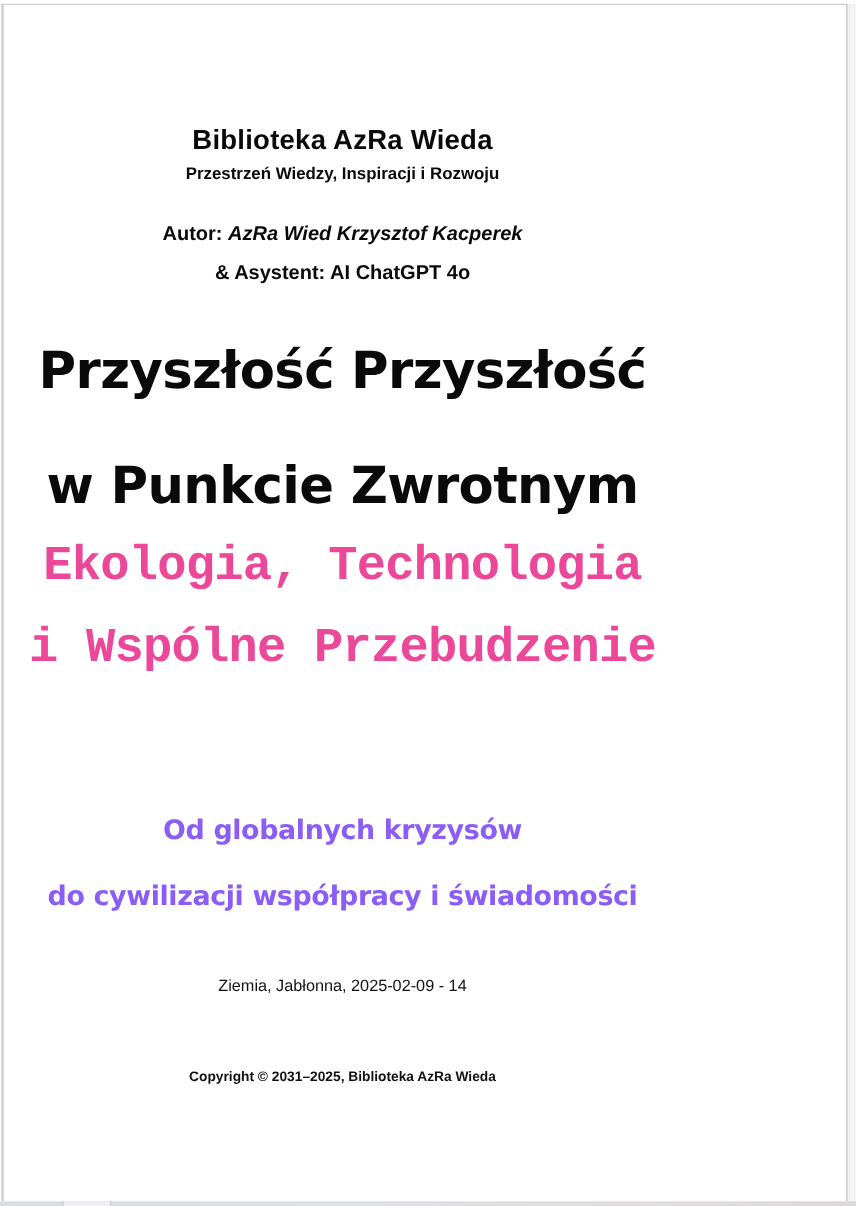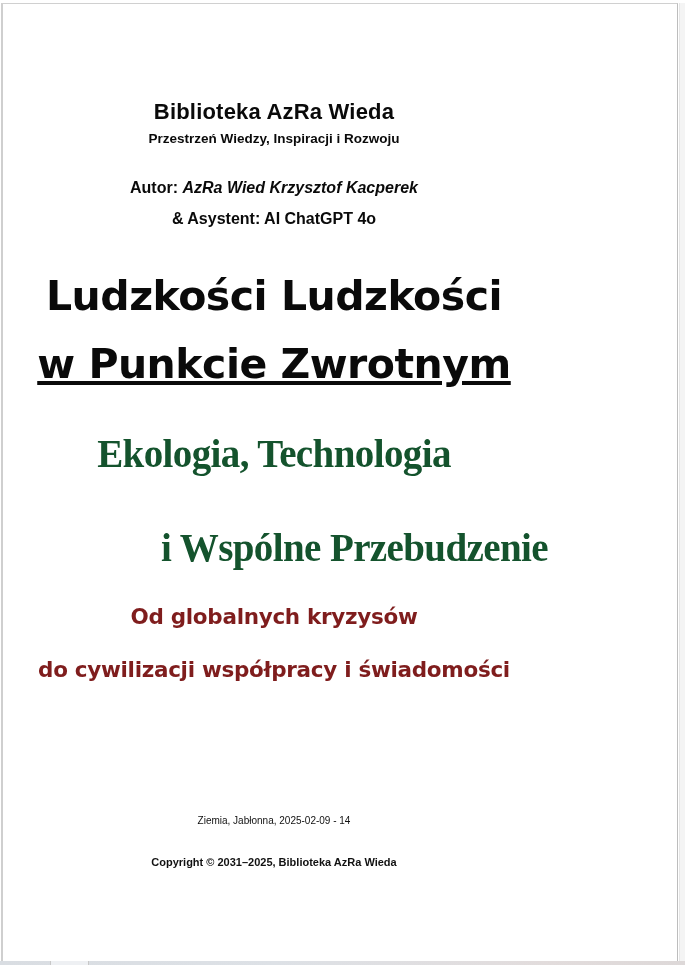--- a/index.html
+++ b/index.html
@@ -70,42 +70,43 @@
     font-weight: bold;
   }
   .title {
     font-family: "DejaVu Sans", sans-serif;
     font-weight: bold;
     font-size: 41px;
     color: #0a0a0a;
     letter-spacing: -0.5px;
   }
   .title-1 { top: 272px; }
-  .title-2 { top: 340px; text-decoration: underline; }
+  .title-2 { top: 364px; }
   .subtitle {
-    font-family: Liberation Serif, serif;
+    font-family: Liberation Mono, monospace;
     font-weight: bold;
     font-size: 39px;
-    color: #14532d;
+    color: #ec4899;
     letter-spacing: -0.6px;
   }
   .subtitle-1 { top: 431px; }
-  .subtitle-2 { top: 525px; text-align: right; }
+  .subtitle-2 { top: 497px; }
   .tagline {
     font-family: "DejaVu Sans", sans-serif;
     font-weight: bold;
     font-size: 21.5px;
-    color: #7f1d1d;
+    color: #8b5cf6;
     letter-spacing: -0.3px;
+    margin-top: 48px;
   }
   .tagline-1 { top: 604px; }
   .tagline-2 { top: 657px; }
   .place-date {
-    top: 815px;
-    font-size: 10px;
+    top: 781px;
+    font-size: 13px;
     color: #111111;
   }
   .copyright {
     top: 856px;
     font-size: 11px;
     font-weight: bold;
     color: #111111;
   }
   .hscroll {
     position: absolute;
@@ -131,21 +132,21 @@
 
 <div class="page"></div>
 <div class="right-gutter"></div>
 
 <div class="line lib-name">Biblioteka AzRa Wieda</div>
 <div class="line lib-tagline">Przestrzeń Wiedzy, Inspiracji i Rozwoju</div>
 
 <div class="line author-1"><span>Autor: </span><span class="author-name">AzRa Wied Krzysztof Kacperek</span></div>
 <div class="line author-2">&amp; Asystent: AI ChatGPT 4o</div>
 
-<div class="line title title-1">Ludzkości Ludzkości</div>
+<div class="line title title-1">Przyszłość Przyszłość</div>
 <div class="line title title-2">w Punkcie Zwrotnym</div>
 
 <div class="line subtitle subtitle-1">Ekologia, Technologia</div>
 <div class="line subtitle subtitle-2">i Wspólne Przebudzenie</div>
 
 <div class="line tagline tagline-1">Od globalnych kryzysów</div>
 <div class="line tagline tagline-2">do cywilizacji współpracy i świadomości</div>
 
 <div class="line place-date">Ziemia, Jabłonna, 2025-02-09 - 14</div>
 <div class="line copyright">Copyright © 2031–2025, Biblioteka AzRa Wieda</div>

